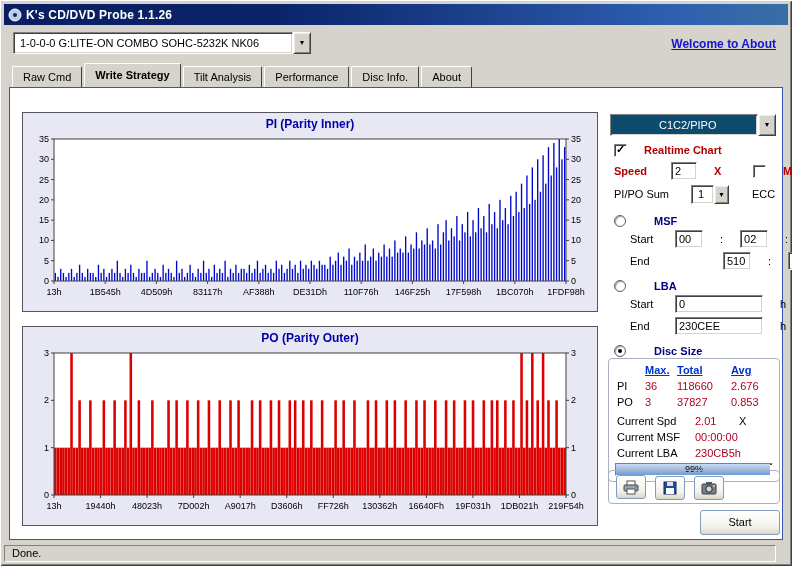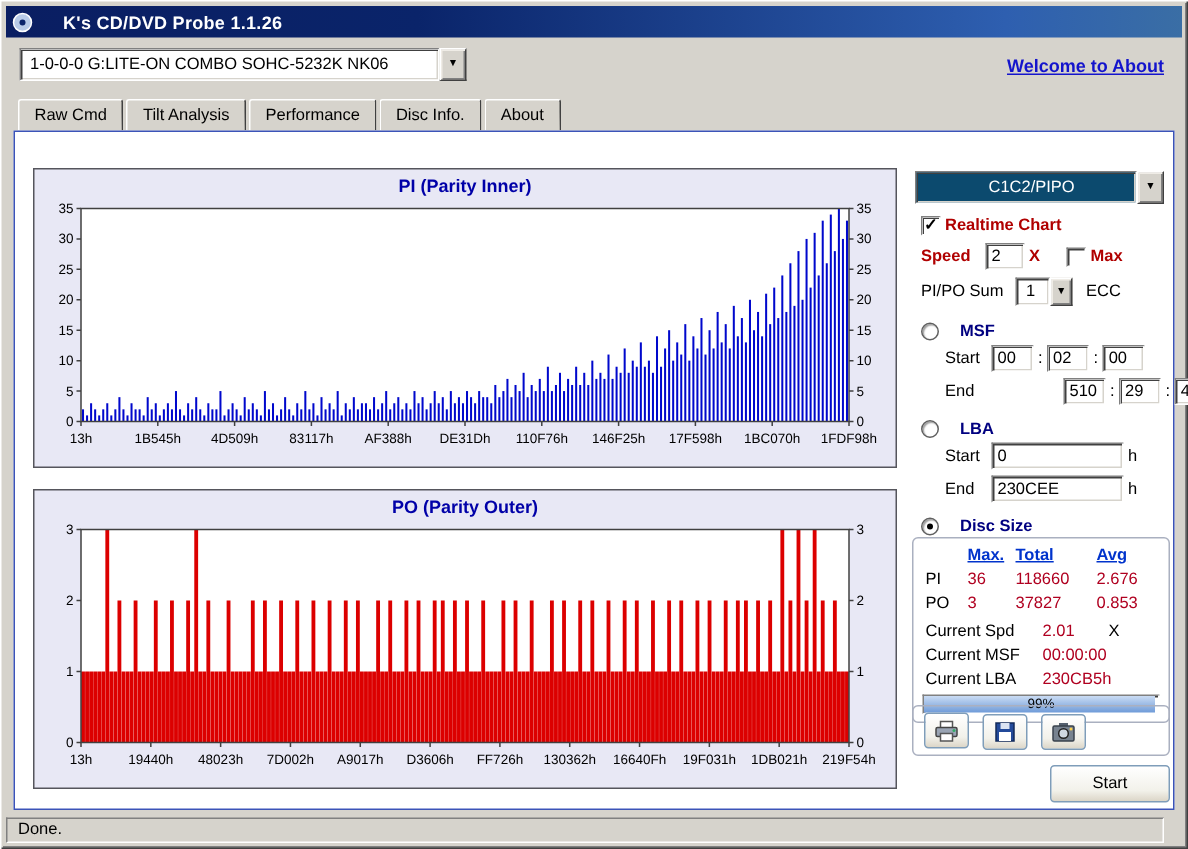--- a/index.html
+++ b/index.html
@@ -4,21 +4,21 @@
 <style>
   * { margin:0; padding:0; box-sizing:border-box; }
   html,body { background:#808080; }
   body { font-family:"Liberation Sans", sans-serif; font-size:11px; color:#000; }
   .window { position:relative; width:792px; height:566px; background:#d6d3cc; overflow:hidden;
             box-shadow: inset 1px 1px 0 #ffffff, inset -1px -1px 0 #404040,
                         inset 2px 2px 0 #d6d3cc, inset -2px -2px 0 #808080; }
   
   .titlebar { position:absolute; left:4px; top:4px; right:4px; height:21px;
               background:linear-gradient(90deg,#0a1e62,#0a246a 35%,#2e5fb0 85%,#3a6ea5);
-              display:flex; align-items:center; gap:20px; padding-left:4px; }
+              display:flex; align-items:center; gap:4px; padding-left:4px; }
   .titlebar .title { color:#fff; font-weight:bold; font-size:12px; letter-spacing:.2px; }
   
   .combo { position:absolute; display:flex; height:22px; }
   .combo .cfield { flex:1; background:#fff; border:1px solid; border-color:#808080 #fff #fff #808080;
                    box-shadow: inset 1px 1px 0 #404040, inset -1px -1px 0 #d6d3cc;
                    line-height:20px; padding-left:6px; white-space:nowrap; overflow:hidden; }
   .combo .cbtn { width:18px; background:#d6d3cc; border:1px solid; border-color:#fff #404040 #404040 #fff;
                  box-shadow: inset 1px 1px 0 #efece6, inset -1px -1px 0 #808080;
                  font-size:7px; text-align:center; line-height:20px; color:#000; cursor:default; }
   .drive-combo { left:13px; top:32px; width:298px; }
@@ -33,21 +33,21 @@
   
   .panel { position:absolute; left:9px; top:87px; width:774px; height:453px; background:#fff;
            border:1px solid #3b53b8; }
   
   .chartbox { position:absolute; left:12px; width:576px; height:200px; background:#e8e8f5;
               border:1px solid #55555c; }
   .charttitle { text-align:center; color:#0000a8; font-weight:bold; font-size:12px; padding-top:4px; }
   .chartbox svg { display:block; margin:0 auto; }
   svg text { font-family:"Liberation Sans", sans-serif; font-size:9px; fill:#000; }
   
-  .row { position:absolute; display:flex; align-items:center; gap:3px; height:18px; }
+  .row { position:absolute; display:flex; align-items:center; gap:17px; height:18px; }
   .lbl { white-space:nowrap; }
   .red { color:#b00000; font-weight:bold; }
   .navy { color:#000080; font-weight:bold;padding-left:11px; }
   .tfield { background:#fff; border:1px solid; border-color:#808080 #fff #fff #808080;
             box-shadow: inset 1px 1px 0 #404040, inset -1px -1px 0 #d6d3cc;
             font:11px "Liberation Sans", sans-serif; padding:1px 3px; height:18px; }
   .check { position:relative; width:13px; height:13px; background:#fff; border:1px solid;
            border-color:#808080 #fff #fff #808080; box-shadow: inset 1px 1px 0 #404040; cursor:default; }
   .check.on::after { content:"\2713"; position:absolute; left:1px; top:-2px; font-size:11px; font-weight:bold; }
   .radio { position:relative; width:12px; height:12px; border-radius:50%; background:#fff;
@@ -96,20 +96,21 @@
 
   <div class="combo drive-combo">
     <div class="cfield">1-0-0-0 G:LITE-ON COMBO SOHC-5232K NK06</div>
     <div class="cbtn">▼</div>
   </div>
 
   <a href="#" class="welcome">Welcome to About</a>
 
   <div class="tabs">
     <div class="tab">Raw Cmd</div>
+    <div class="tab active">Write Strategy</div>
     <div class="tab">Tilt Analysis</div>
     <div class="tab">Performance</div>
     <div class="tab">Disc Info.</div>
     <div class="tab">About</div>
   </div>
 
   <div class="panel">
 
     <div class="chartbox" style="top:24px">
       <div class="charttitle">PI (Parity Inner)</div>

